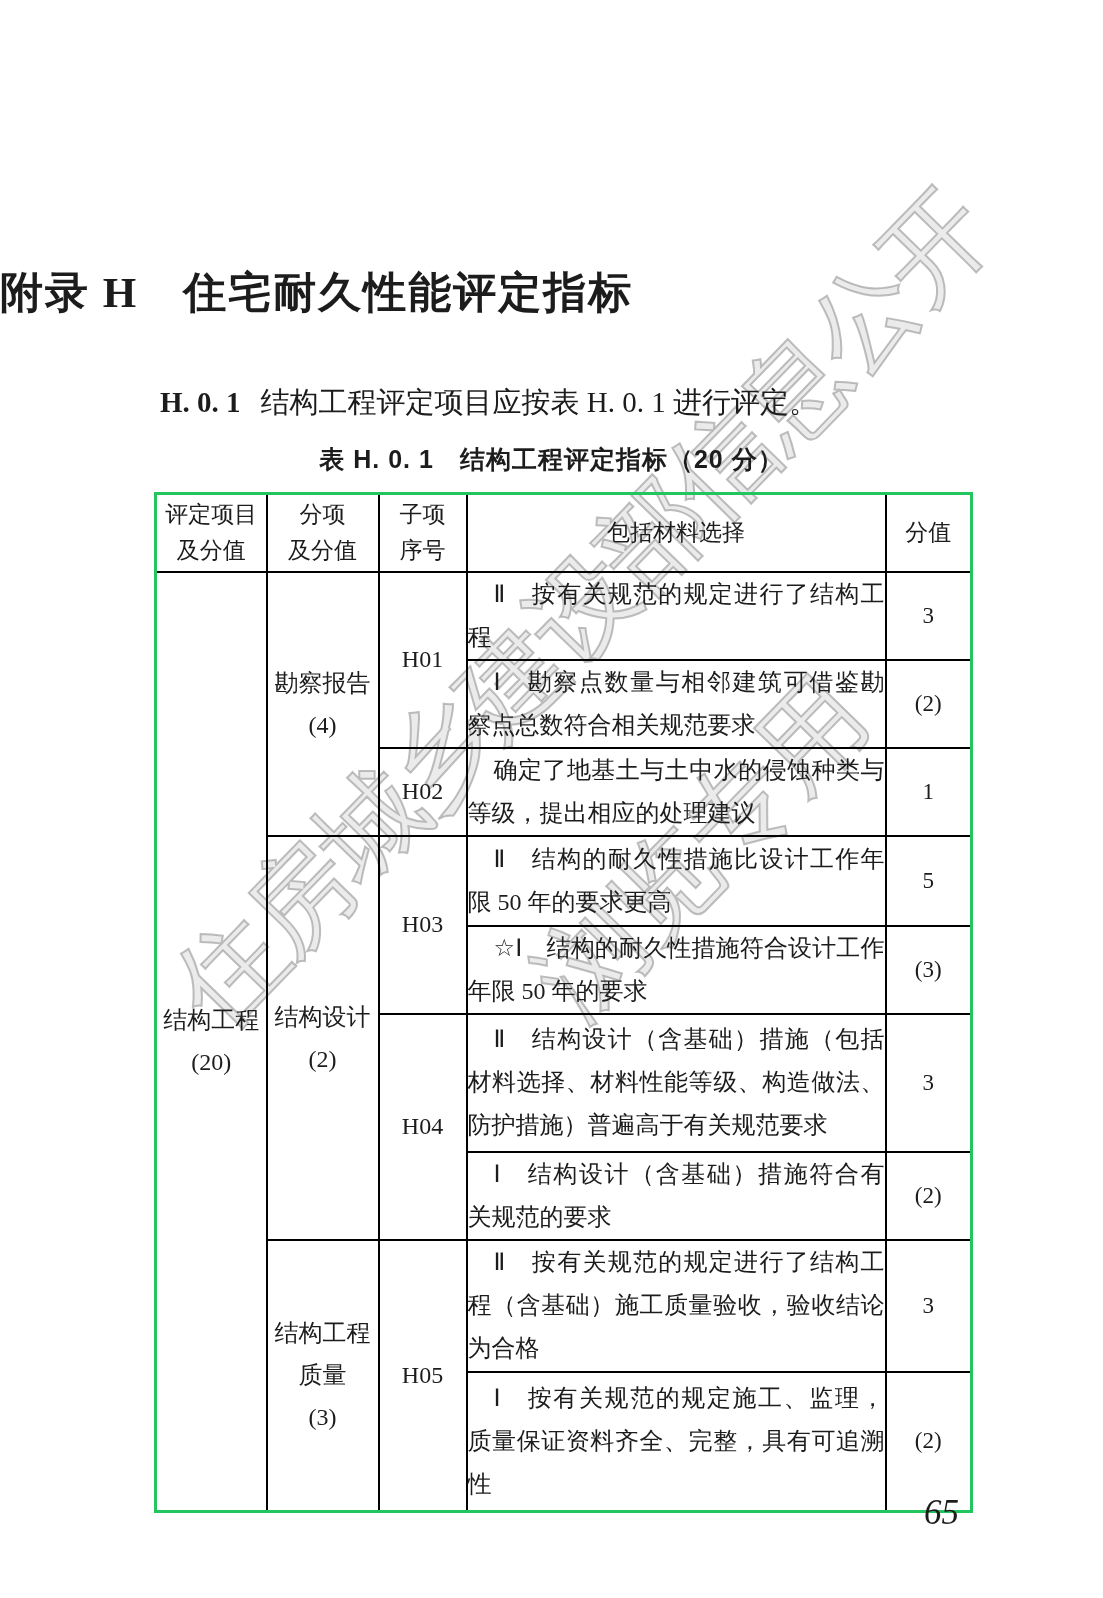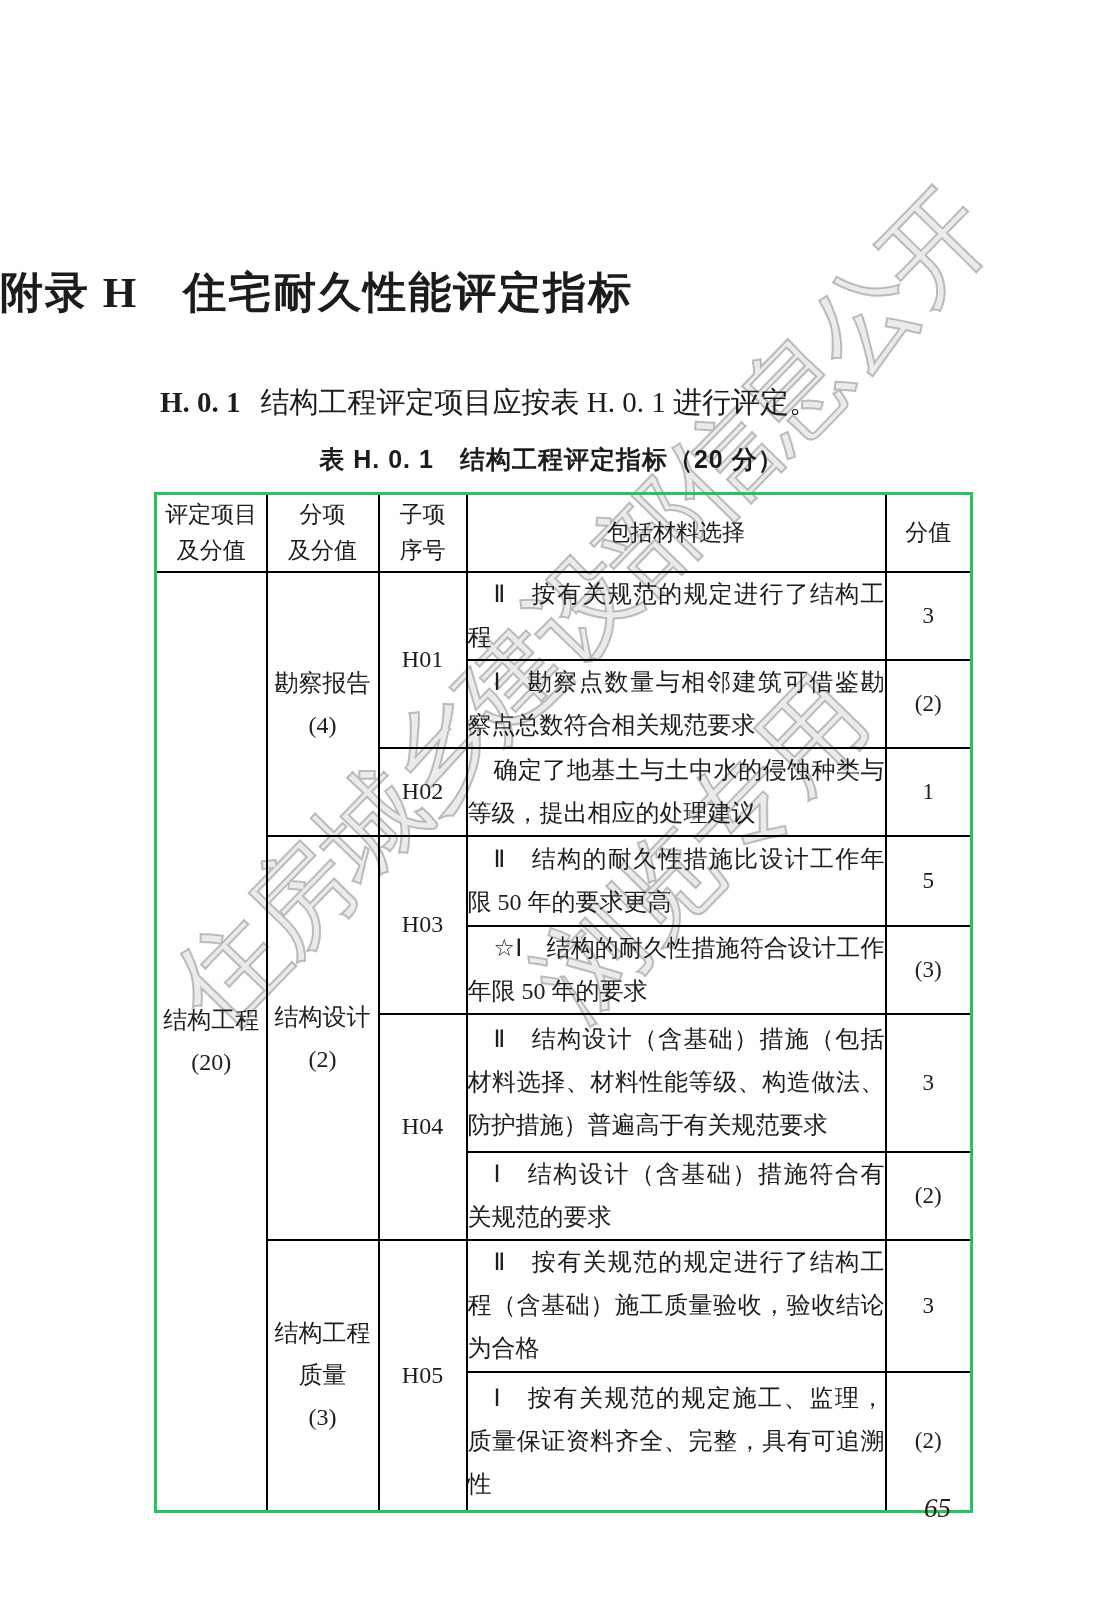--- a/index.html
+++ b/index.html
@@ -76,21 +76,21 @@
   }
   td.code { font-size: 24px; text-align: center; }
   td.ind {
     font-size: 24px; line-height: 43px;
     padding: 4px 6px; text-indent: 26px;
     text-align: justify;
   }
   td.score { font-size: 23px; text-align: center; }
   .pageno {
     position: absolute; top: 1493px; left: 924px;
-    font-size: 27px; font-style: italic;
+    font-size: 35px; font-style: italic;
   }
 </style>
 </head>
 <body>
 
 <div class="page">
 
   <div class="watermark wm1">住房城乡建设部信息公开</div>
   <div class="watermark wm2">浏览专用</div>
 

